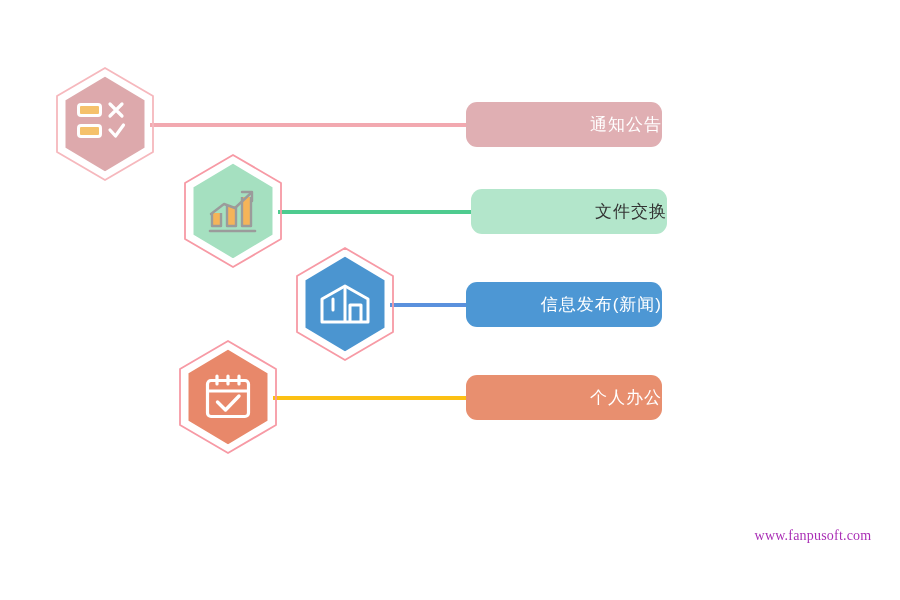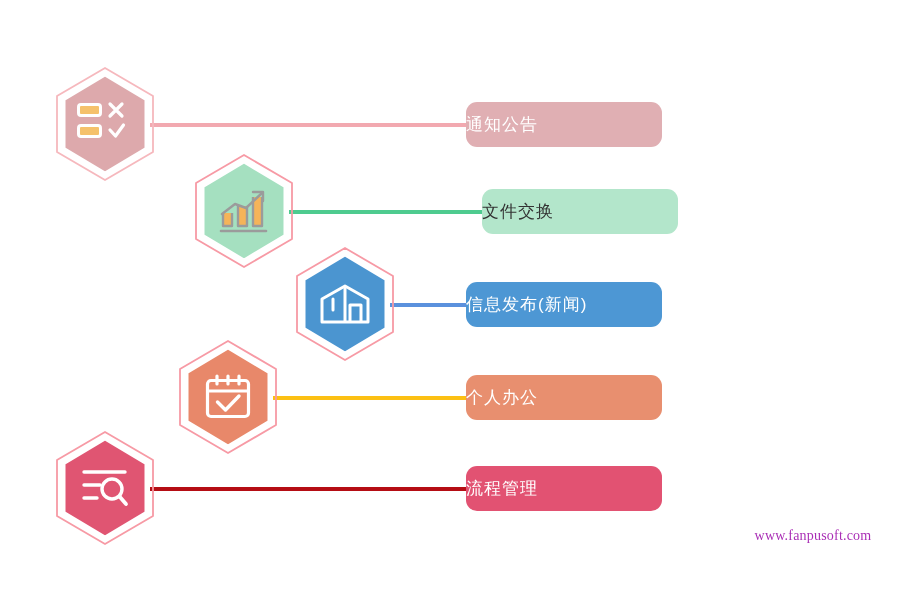--- a/index.html
+++ b/index.html
@@ -39,21 +39,21 @@
     position:absolute;
     height:4px;
     border-radius:0;
   }
 
   
   .pill{
     position:absolute;
     width:196px;height:45px;
     border-radius:11px;
-    display:flex;align-items:center;justify-content:flex-start;
+    display:flex;align-items:center;justify-content:flex-end;
     font-size:17px;
     letter-spacing:1px;
     white-space:nowrap;
     box-sizing:border-box;
   }
 
   
   .watermark{
     position:absolute;
     right:12px;bottom:16px;
@@ -97,21 +97,21 @@
       <rect x="1.5" y="24.5" width="22" height="11" rx="2.5" fill="#f5c16b" stroke="#ffffff" stroke-width="3"></rect>
       <path d="M33 3 L45 15 M45 3 L33 15" stroke="#ffffff" stroke-width="3.2" stroke-linecap="round" fill="none"></path>
       <path d="M33 29 L38.5 35 L46.5 24" stroke="#ffffff" stroke-width="3.2" stroke-linecap="round" stroke-linejoin="round" fill="none"></path>
     </svg>
         </div>
       </div>
       <div class="pill" style="left: 466px; top: 102px; background: rgb(224, 175, 179); color: rgb(255, 255, 255);">
         <span>通知公告</span>
       </div>
     </div>
-    <div class="row" style="left: 16px; top: 0px; width: 720px; padding-left: 40px;">
+    <div class="row" style="left: 5px; top: 0px; width: 720px; padding-left: 40px;">
       <div class="connector" style="left: 273px; width: 199px; top: 210px; background: rgb(78, 203, 143);"></div>
       <div class="hex-wrap" style="left: 178px; top: 153px;">
         <div class="hex-outline">
           <svg width="100" height="116" viewBox="0 0 100 116">
        <path d="M50,2 L98,30 L98,86 L50,114 L2,86 L2,30 Z" fill="none" stroke="#f79aa5" stroke-width="1.8" stroke-linejoin="round"></path>
      </svg>
         </div>
         <div class="hex-fill">
           <svg width="100" height="116" viewBox="0 0 100 116">
        <path d="M50,9 L91,33.5 L91,82.5 L50,107 L9,82.5 L9,33.5 Z" fill="#a5e0c0" stroke="#ffffff" stroke-width="3" stroke-linejoin="round"></path>
@@ -180,44 +180,17 @@
       <path d="M26 3 L26 39" stroke="#ffffff" stroke-width="3" stroke-linejoin="round"></path>
       <path d="M31 39 L31 22 L42 22 L42 39" fill="none" stroke="#ffffff" stroke-width="3" stroke-linejoin="round"></path>
       <path d="M14 16 L14 27" stroke="#ffffff" stroke-width="3" stroke-linecap="round"></path>
     </svg>
         </div>
       </div>
       <div class="pill" style="left: 466px; top: 282px; background: rgb(77, 151, 212); color: rgb(255, 255, 255);">
         <span>信息发布(新闻)</span>
       </div>
     </div>
-    <div class="row" style="left: 0px; top: 0px; width: 900px;">
-      <div class="connector" style="left: 150px; width: 322px; top: 487px; background: rgb(181, 13, 20);"></div>
-      <div class="hex-wrap" style="left: 55px; top: 430px;">
-        <div class="hex-outline">
-          <svg width="100" height="116" viewBox="0 0 100 116">
-       <path d="M50,2 L98,30 L98,86 L50,114 L2,86 L2,30 Z" fill="none" stroke="#f79aa5" stroke-width="1.8" stroke-linejoin="round"></path>
-     </svg>
-        </div>
-        <div class="hex-fill">
-          <svg width="100" height="116" viewBox="0 0 100 116">
-       <path d="M50,9 L91,33.5 L91,82.5 L50,107 L9,82.5 L9,33.5 Z" fill="#e05572" stroke="#ffffff" stroke-width="3" stroke-linejoin="round"></path>
-     </svg>
-        </div>
-        <div class="hex-icon">
-    <svg viewBox="0 0 50 44" width="50" height="44">
-      <path d="M4 6 L45 6" stroke="#ffffff" stroke-width="3.4" stroke-linecap="round"></path>
-      <path d="M4 19 L20 19" stroke="#ffffff" stroke-width="3.4" stroke-linecap="round"></path>
-      <path d="M4 32 L17 32" stroke="#ffffff" stroke-width="3.4" stroke-linecap="round"></path>
-      <circle cx="32" cy="23" r="10" fill="none" stroke="#ffffff" stroke-width="3.4"></circle>
-      <path d="M39.5 30.5 L46 38" stroke="#ffffff" stroke-width="3.8" stroke-linecap="round"></path>
-    </svg>
-        </div>
-      </div>
-      <div class="pill" style="left: 466px; top: 466px; background: rgb(226, 82, 114); color: rgb(255, 255, 255);">
-        <span>流程管理</span>
-      </div>
-    </div>
   </div>
 
 <div class="watermark">
   <div class="wm-url">www.fanpusoft.com</div>
 </div>
 
 </body></html>

